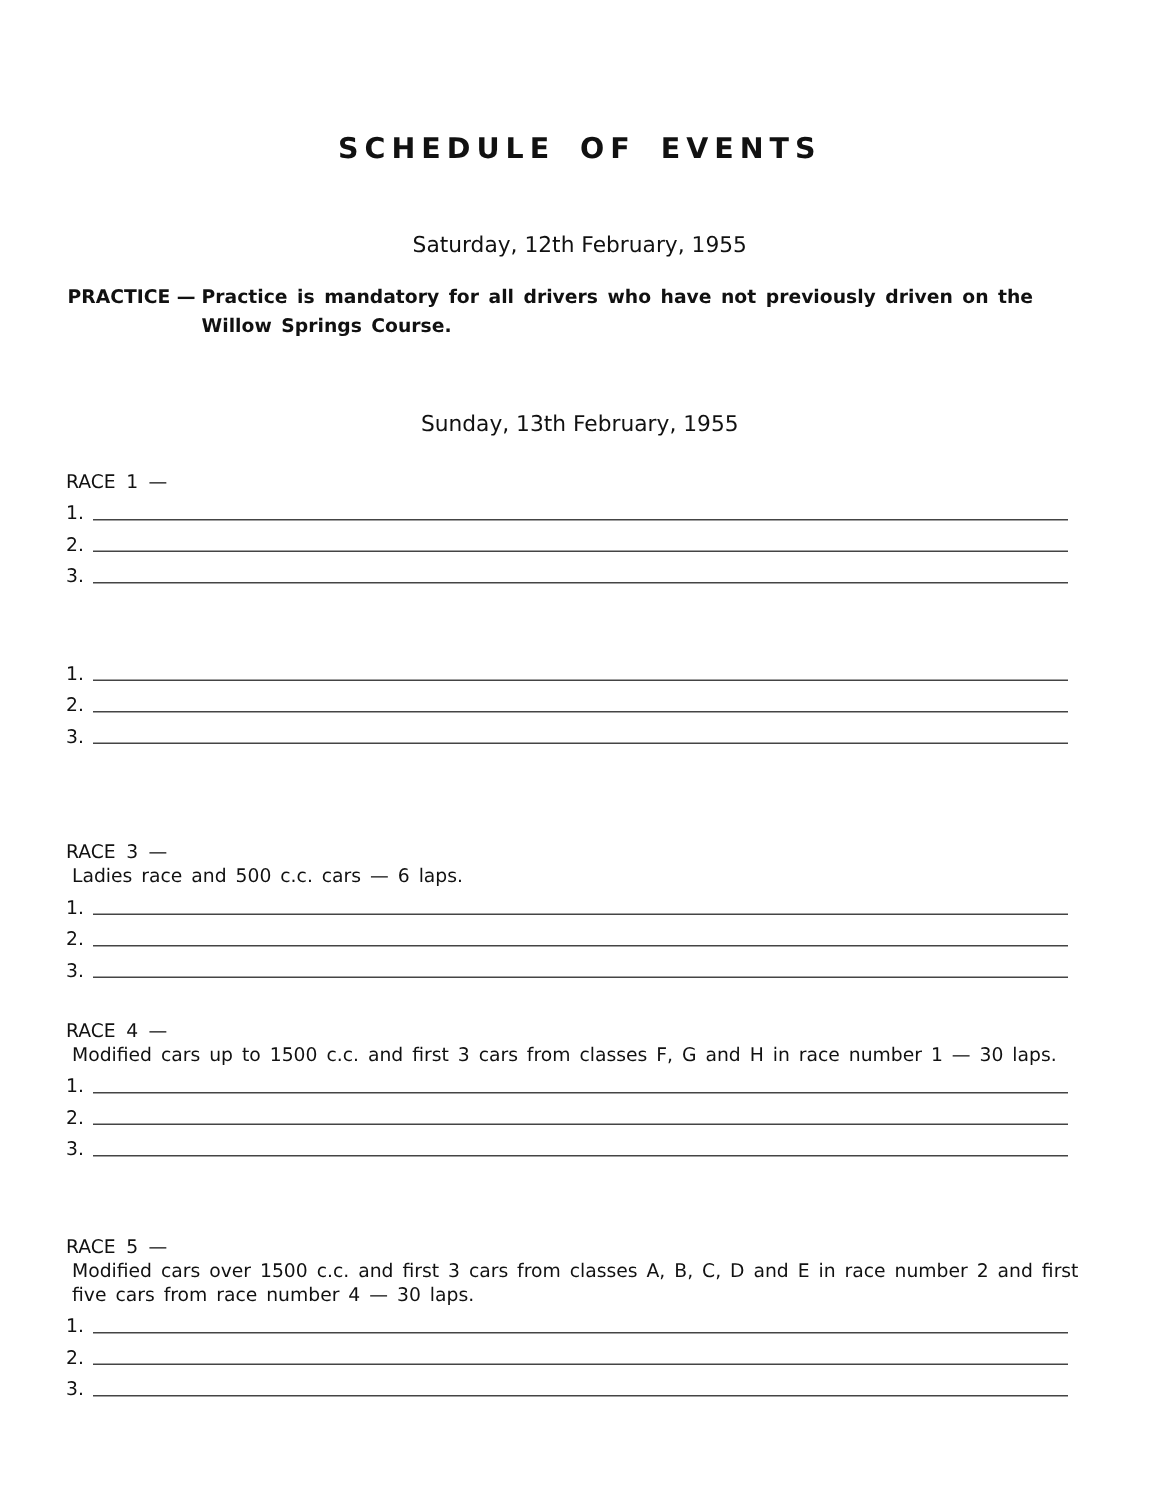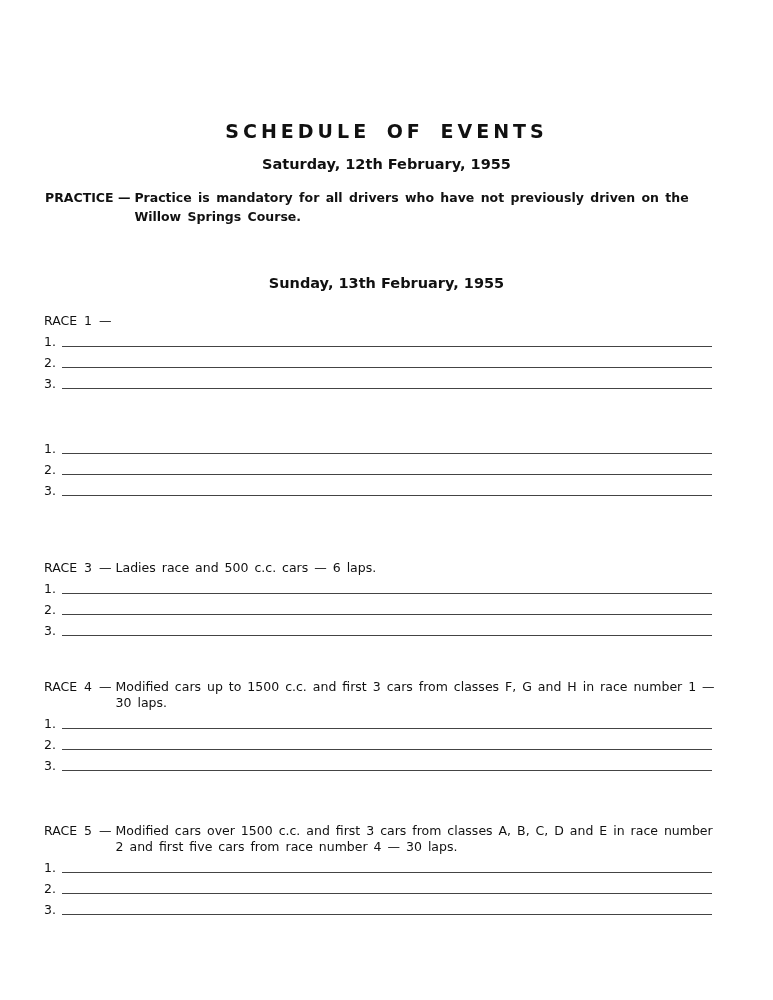--- a/index.html
+++ b/index.html
@@ -2,37 +2,37 @@
 <html><head>
 <meta charset="utf-8">
 <style>
   html, body { margin: 0; padding: 0; background: #ffffff; }
   body {
     width: 773px; height: 1000px; position: relative; overflow: hidden;
     font-family: "DejaVu Sans", sans-serif; color: #111;
   }
   .title {
     position: absolute; left: 0; width: 773px; top: 88px; text-align: center;
-    font-weight: bold; font-size: 19px; letter-spacing: 4px; word-spacing: 6px; margin-top: 32px;
+    font-weight: bold; font-size: 19px; letter-spacing: 4px; word-spacing: 6px;
   }
   .date {
     position: absolute; left: 0; width: 773px; text-align: center;
-    font-weight: bold; font-size: 14.5px;
+    font-weight: normal; font-size: 14.5px;
   }
   .practice {
     position: absolute; left: 45px; top: 188px; width: 680px;
     font-size: 12.5px; font-weight: bold; line-height: 19px;
     display: flex;
   }
   .practice .label { white-space: nowrap; }
   .practice .text { padding-left: 4px; word-spacing: 2px; }
   .race {
     position: absolute; left: 44px; width: 680px; font-size: 12.5px;
   }
-  .race-head { display: flex; line-height: 16px; }
+  .race-head { display: flex; line-height: 16px; flex-direction: column; }
   .race-head .label { white-space: nowrap; word-spacing: 3px; }
   .race-head .text { padding-left: 4px; word-spacing: 2px; }
   .place {
     display: flex; align-items: flex-end; height: 21px;
   }
   .place .num { width: 18px; font-size: 12.5px; line-height: 16px; }
   .place .line {
     flex: 1; border-bottom: 1px solid #444; margin-bottom: 3px; margin-right: 12px;
     height: 0;
   }

